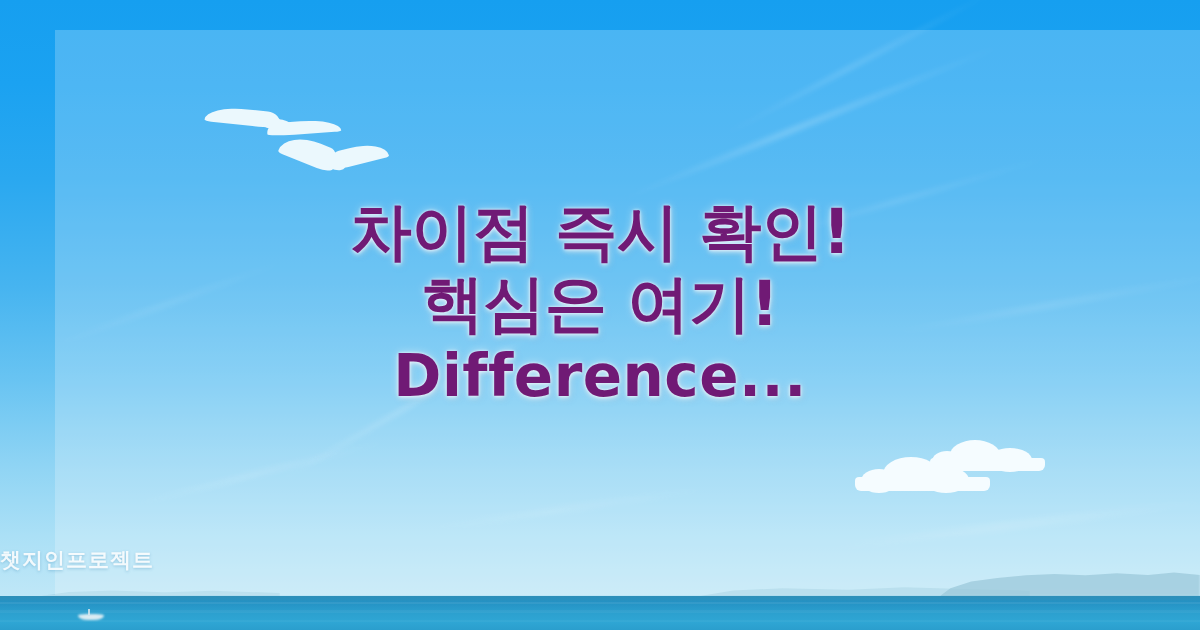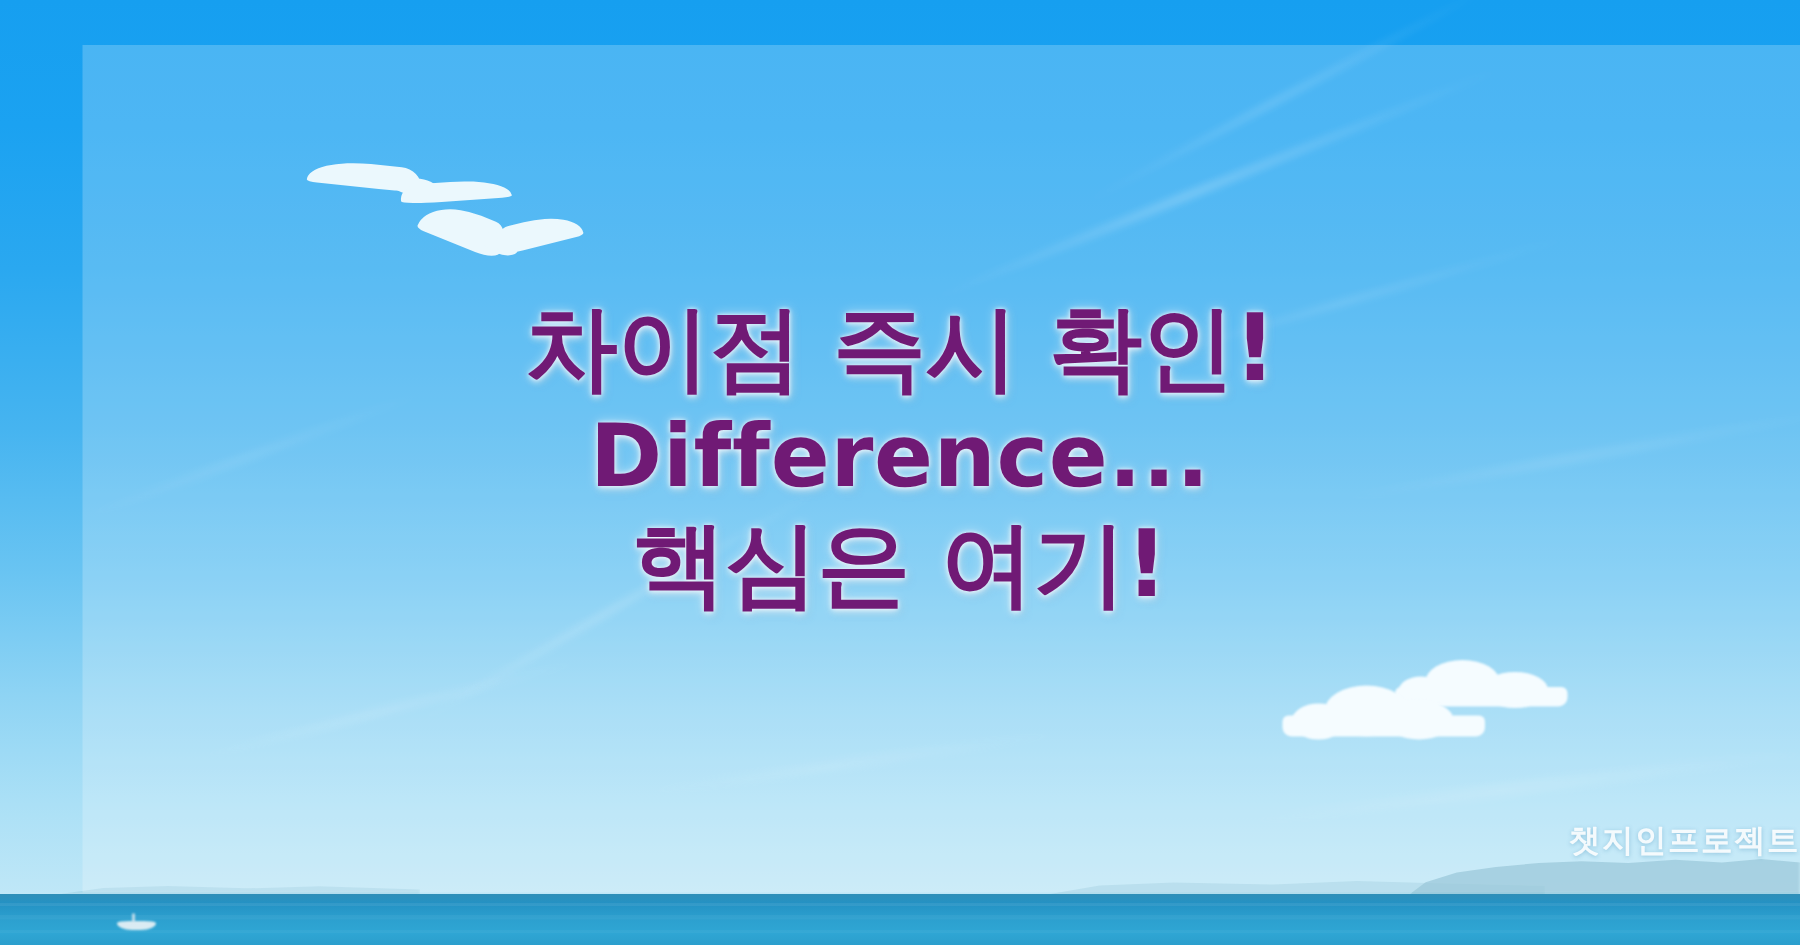--- a/index.html
+++ b/index.html
@@ -222,21 +222,21 @@
     font-size: 58px;
     letter-spacing: 0.5px;
   }
 
   
   .watermark {
     position: absolute;
     left: 0;
     top: 546px;
     width: 1200px;
-    text-align: right;
+    text-align: left;
     font-family: "DejaVu Sans", sans-serif;
     font-weight: bold;
     font-size: 21px;
     letter-spacing: 1px;
     color: rgba(255,255,255,.88);
     text-shadow: 0 1px 3px rgba(80,150,190,.45);
   }
 </style>
 </head>
 <body>
@@ -291,19 +291,19 @@
       <div class="band b3"></div>
     </div>
     <div class="boat"></div>
     <div class="boat-mast"></div>
   </div>
 
   <div class="overlay"></div>
 
   <div class="title-block">
     <div class="title-line">차이점 즉시 확인!</div>
+    <div class="title-line">핵심은 여기!</div>
     <div class="title-line latin">Difference...</div>
-    <div class="title-line">핵심은 여기!</div>
   </div>
 
   <div class="watermark">챗지인프로젝트</div>
 
 </div>
 
 </body></html>

